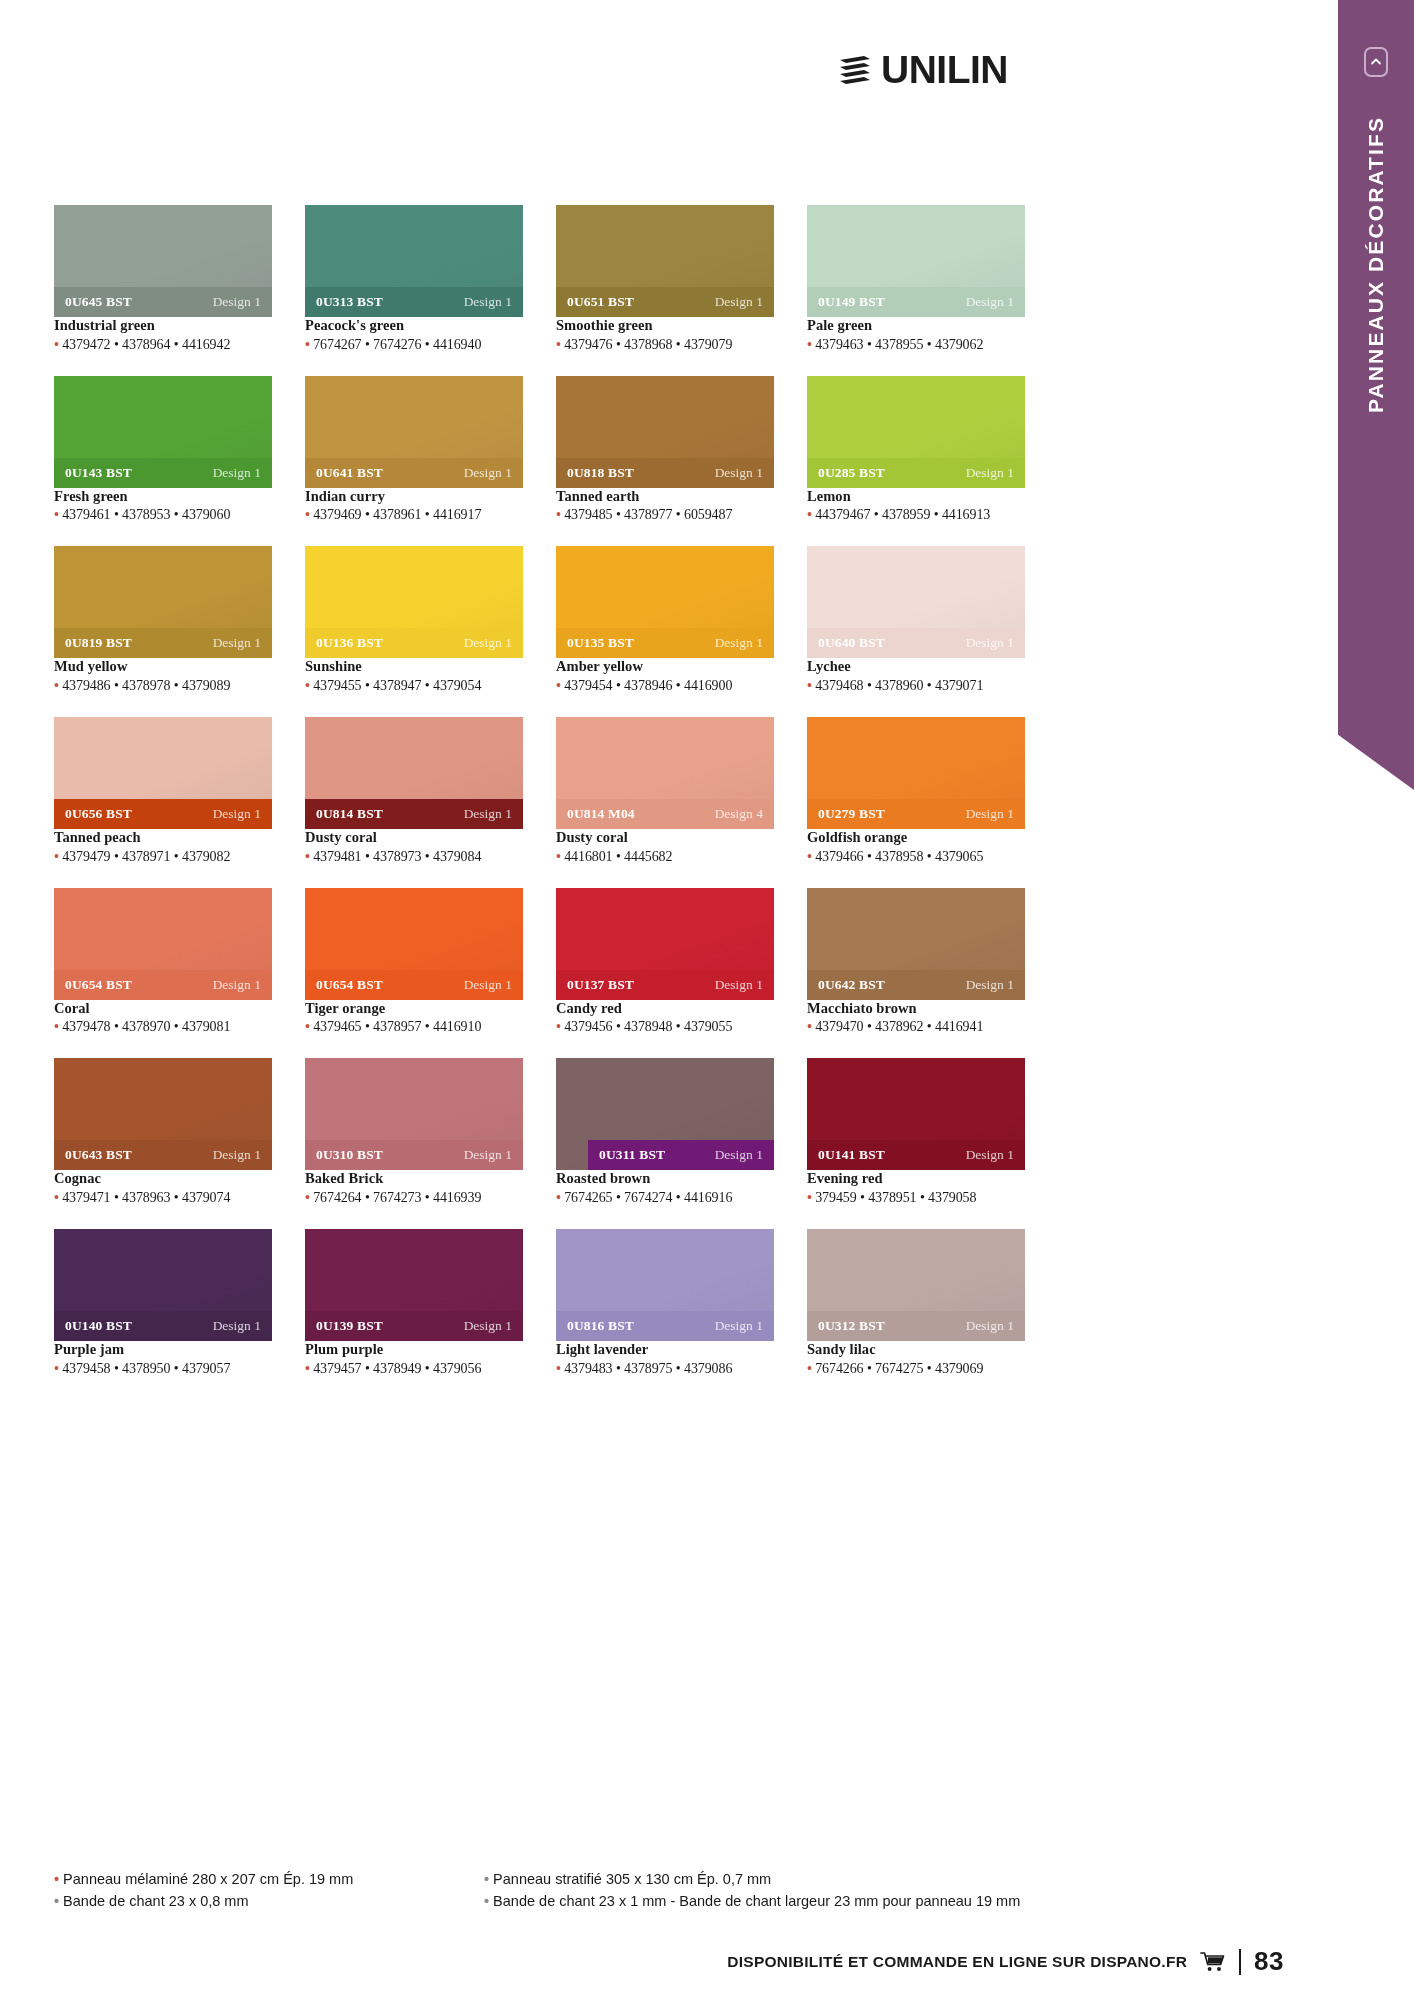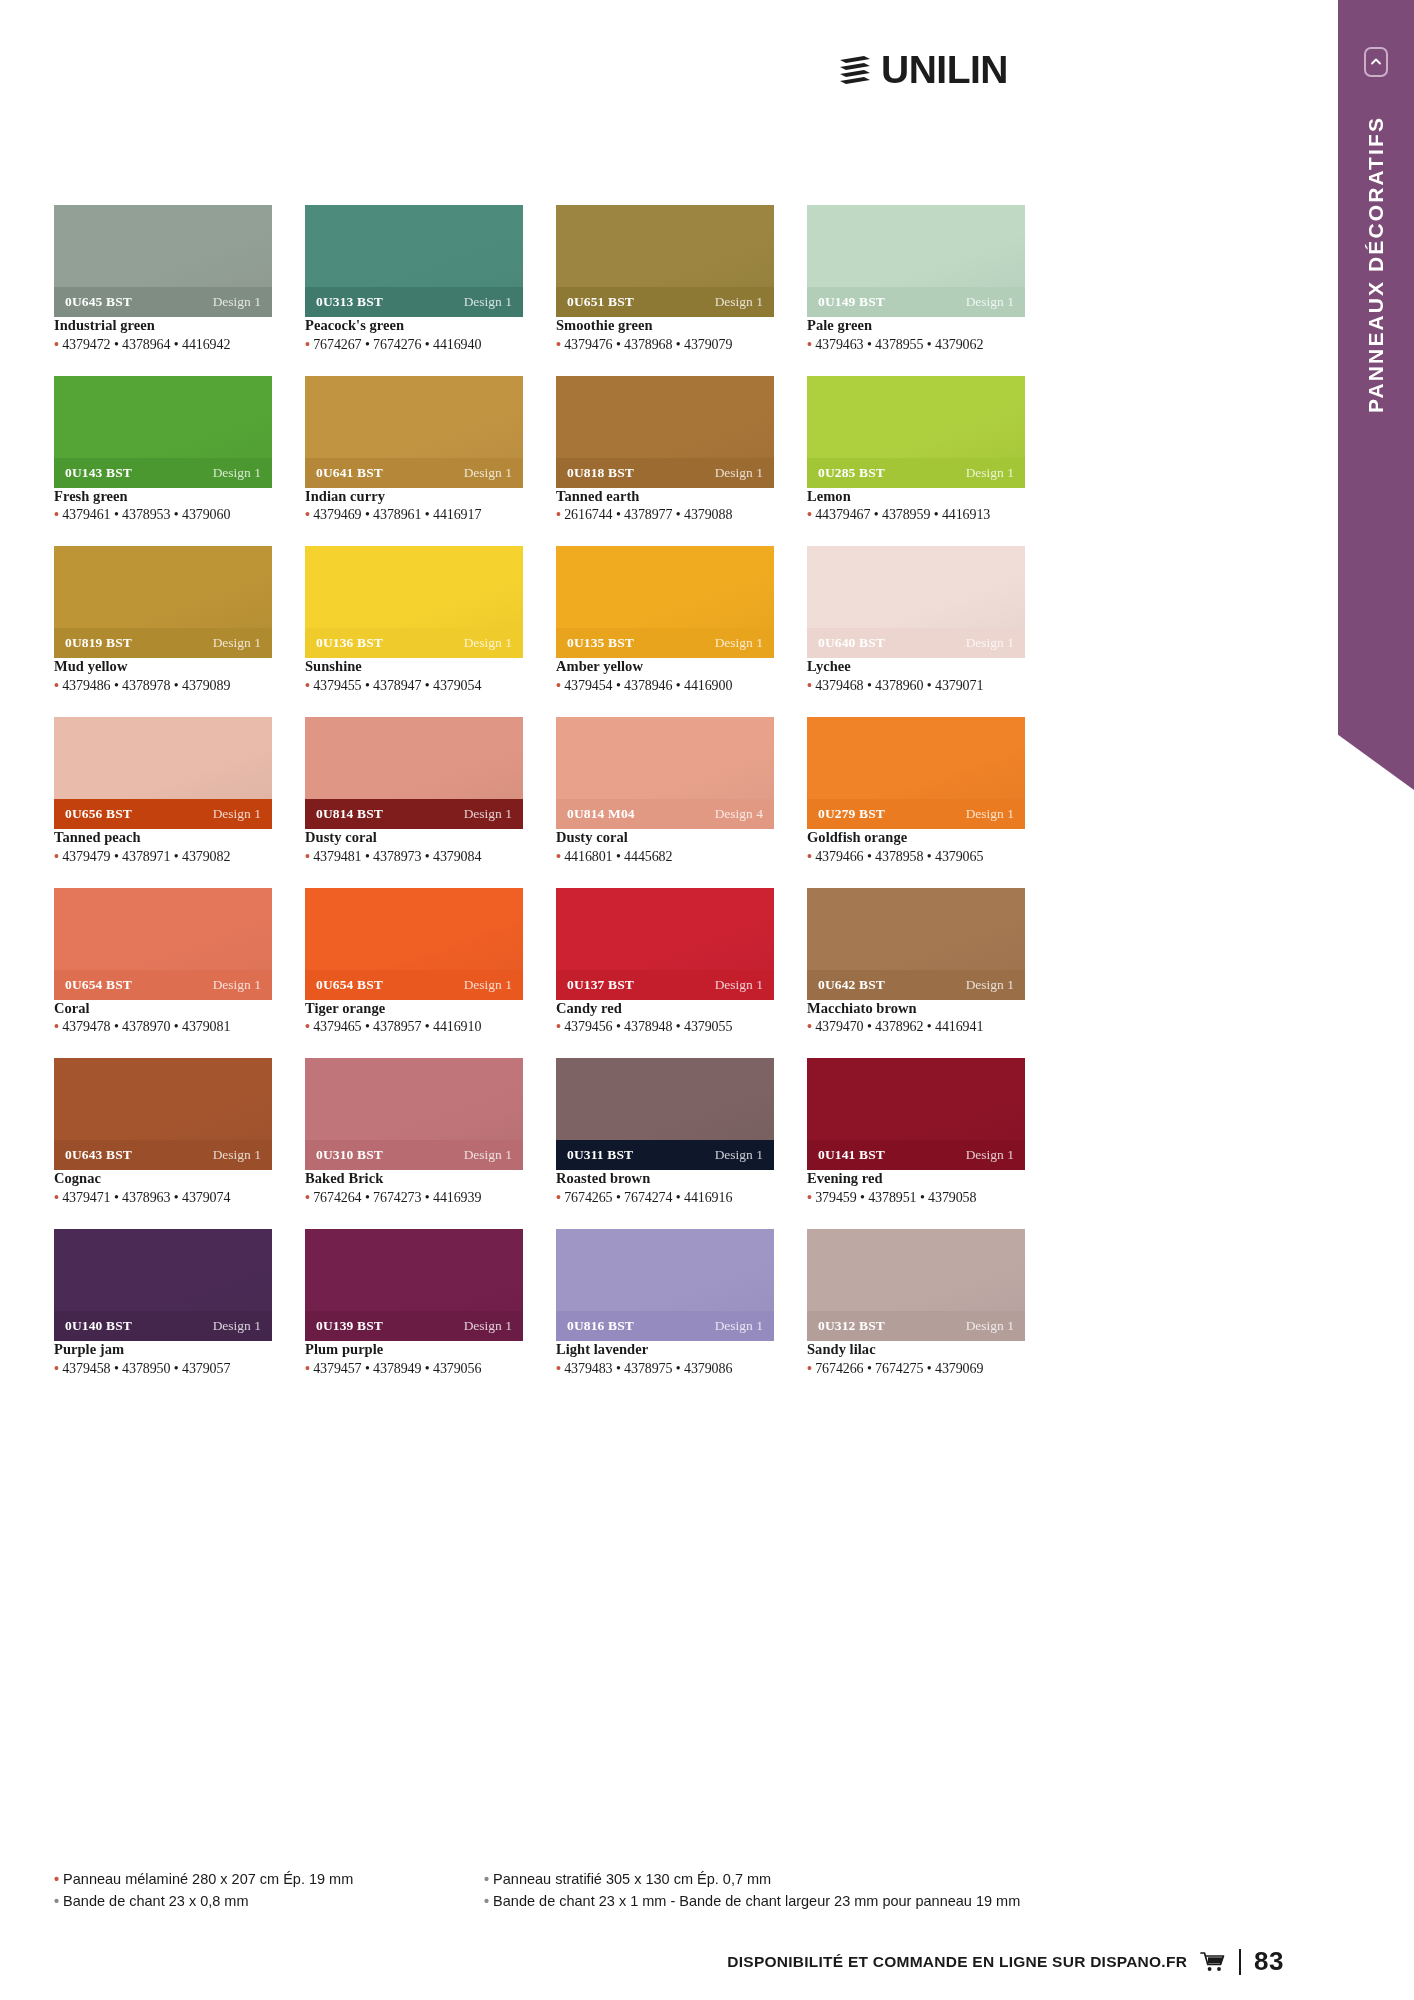--- a/index.html
+++ b/index.html
@@ -293,21 +293,21 @@
       </div>
       <div class="swatch">
         <div class="chip">
           <div class="chip-inner" style="background: linear-gradient(160deg, rgb(168, 117, 56) 0%, rgb(168, 117, 56) 55%, rgb(160, 111, 53) 100%);"></div>
           <div class="chip-bar dark" style="background: rgb(156, 107, 49);">
             <span class="chip-code">0U818 BST</span>
             <span class="chip-design">Design 1</span>
           </div>
         </div>
         <div class="swatch-name">Tanned earth</div>
-        <div class="swatch-codes"><span class="b">• </span><span>2616744 • 4378977 • 4379088</span></div>
+        <div class="swatch-codes"><span class="b">• </span><span>4379485 • 4378977 • 6059487</span></div>
       </div>
       <div class="swatch">
         <div class="chip">
           <div class="chip-inner" style="background: linear-gradient(160deg, rgb(174, 207, 62) 0%, rgb(174, 207, 62) 55%, rgb(165, 197, 59) 100%);"></div>
           <div class="chip-bar dark" style="background: rgb(163, 198, 54);">
             <span class="chip-code">0U285 BST</span>
             <span class="chip-design">Design 1</span>
           </div>
         </div>
         <div class="swatch-name">Lemon</div>
@@ -463,21 +463,21 @@
             <span class="chip-code">0U310 BST</span>
             <span class="chip-design">Design 1</span>
           </div>
         </div>
         <div class="swatch-name">Baked Brick</div>
         <div class="swatch-codes"><span class="b">• </span><span>7674264 • 7674273 • 4416939</span></div>
       </div>
       <div class="swatch">
         <div class="chip">
           <div class="chip-inner" style="background: linear-gradient(160deg, rgb(125, 99, 99) 0%, rgb(125, 99, 99) 55%, rgb(119, 94, 94) 100%);"></div>
-          <div class="chip-bar dark" style="background: #0f172a;">
+          <div class="chip-bar dark" style="background: #701a75; margin-left: 32px;">
             <span class="chip-code">0U311 BST</span>
             <span class="chip-design">Design 1</span>
           </div>
         </div>
         <div class="swatch-name">Roasted brown</div>
         <div class="swatch-codes"><span class="b">• </span><span>7674265 • 7674274 • 4416916</span></div>
       </div>
       <div class="swatch">
         <div class="chip">
           <div class="chip-inner" style="background: linear-gradient(160deg, rgb(141, 20, 39) 0%, rgb(141, 20, 39) 55%, rgb(134, 19, 37) 100%);"></div>

